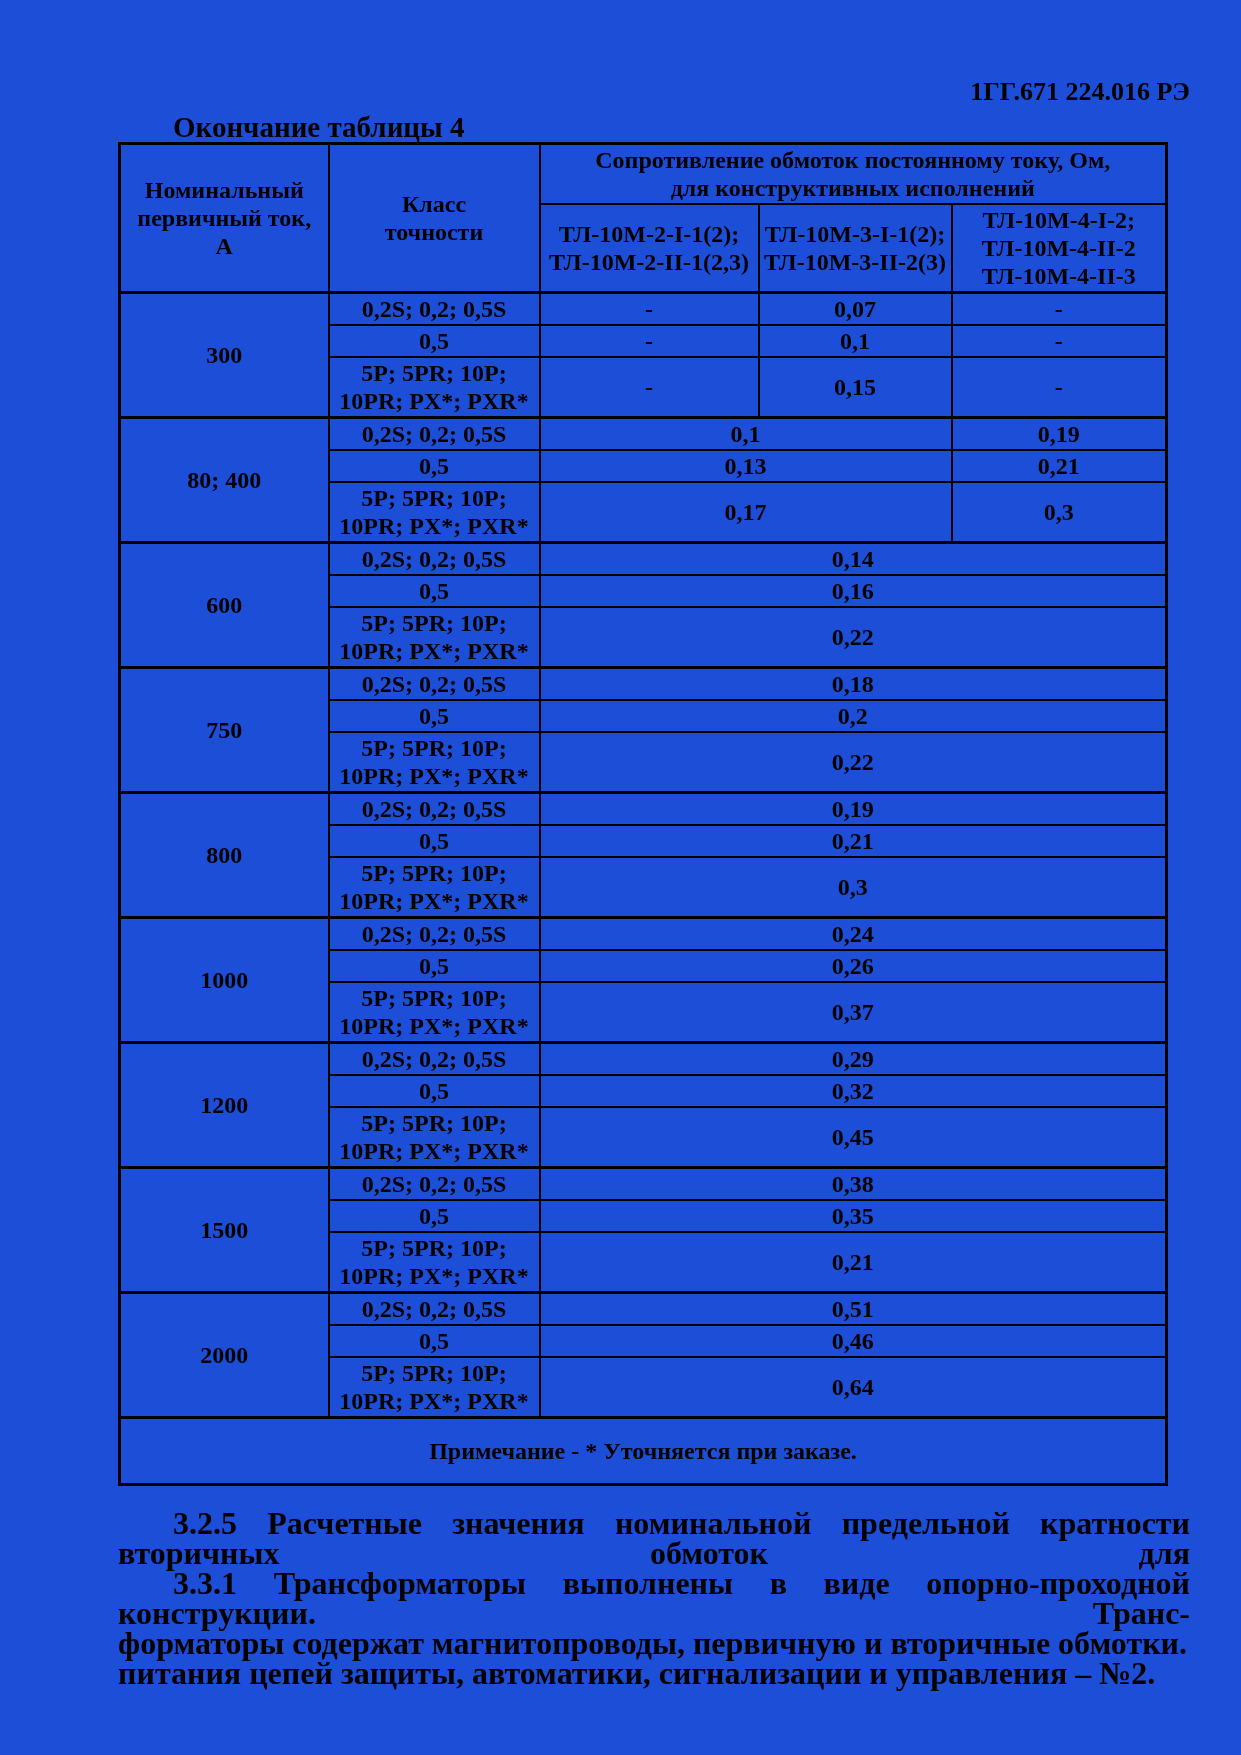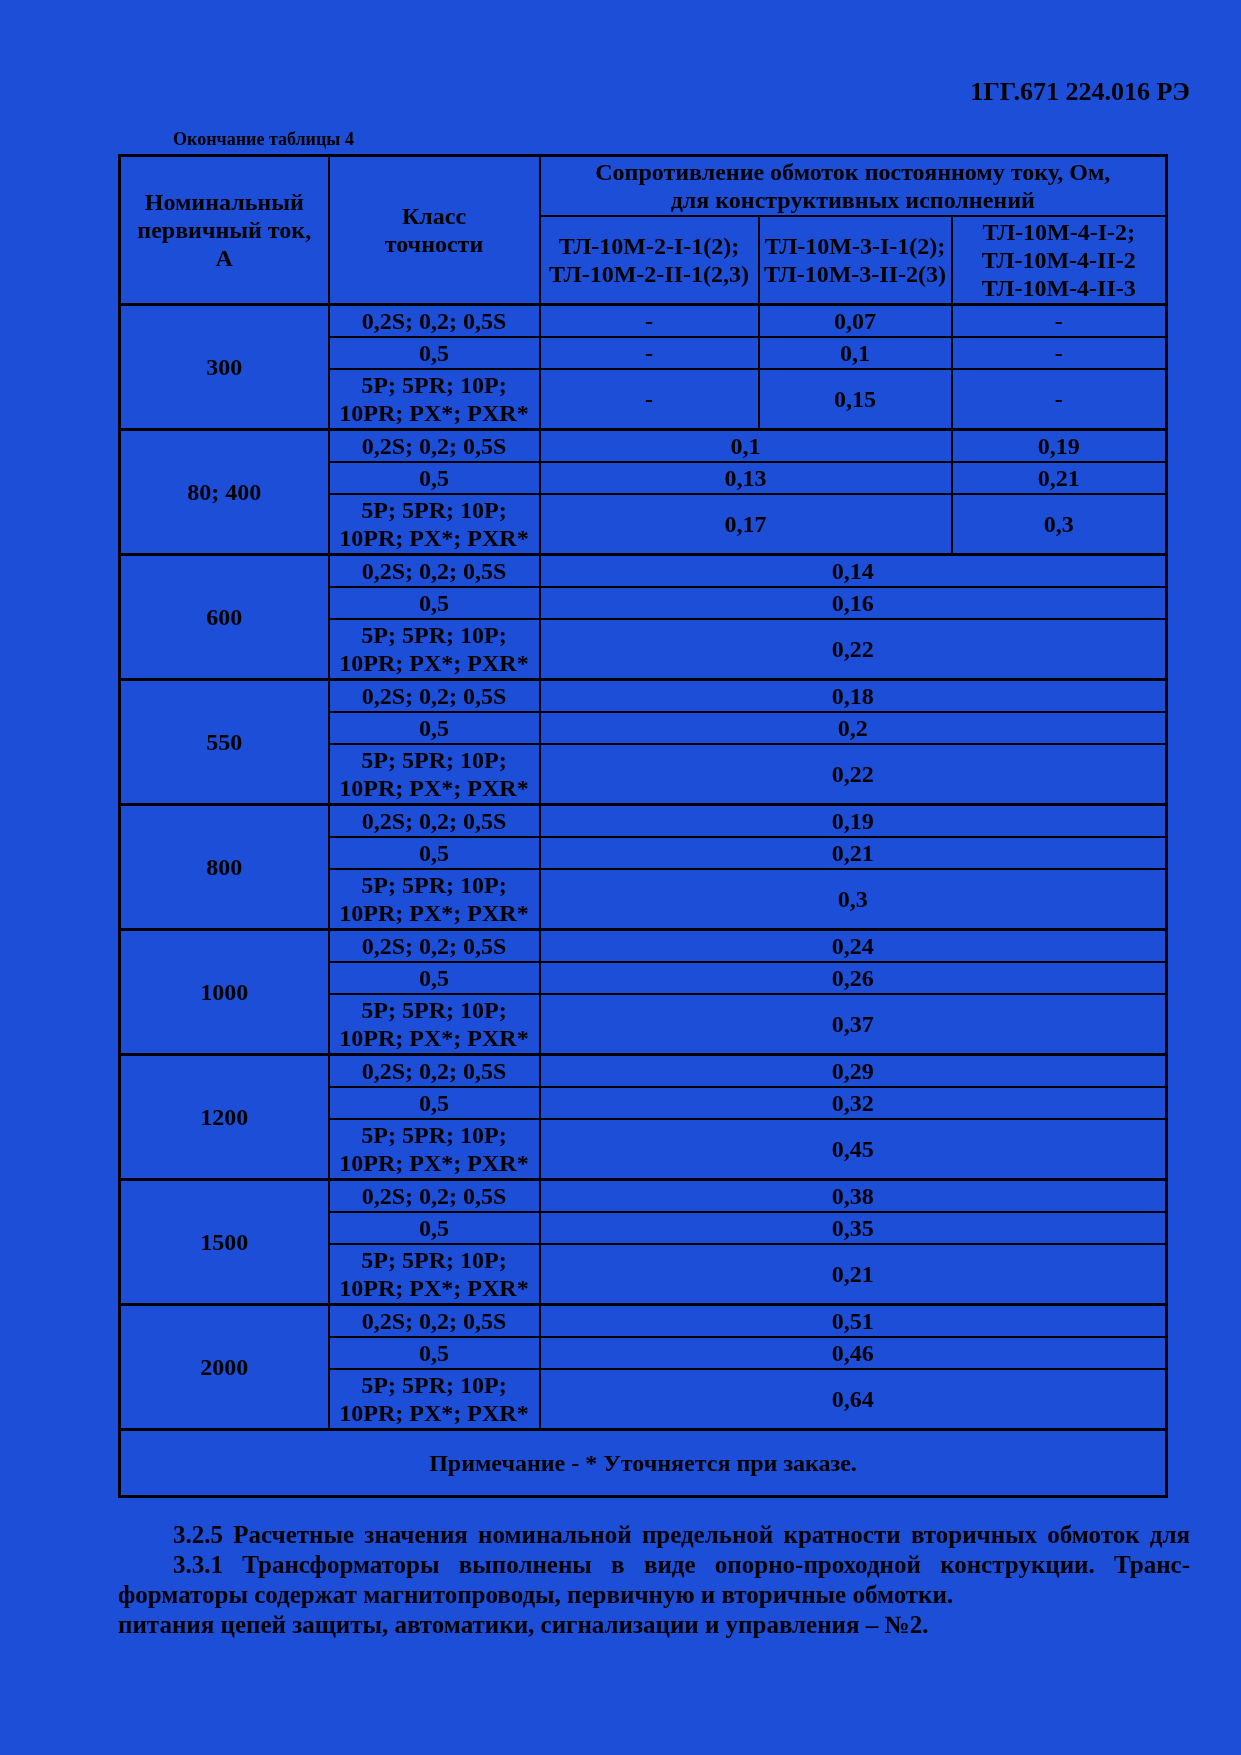--- a/index.html
+++ b/index.html
@@ -22,22 +22,22 @@
     width: 1072px;
   }
   .doc-number {
     margin-top: 78px;
     font-size: 26px;
     line-height: 28px;
     text-align: right;
     white-space: nowrap;
   }
   .table-caption {
-    margin-top: 18px;
-    font-size: 18px;
+    margin-top: 6px;
+    font-size: 29px;
     line-height: 30px;
     text-indent: 55px;
     white-space: nowrap;
   }
   table.res-table {
     border-collapse: collapse;
     table-layout: fixed;
     width: 1047px;
     border: 3px solid #000;
     margin-top: 0px;
@@ -59,21 +59,21 @@
   td.prot { line-height: 27px; }
   td.note-cell {
     height: 62px;
     text-align: left;
     vertical-align: bottom;
     font-size: 25px;
     padding: 2px 6px 4px 6px;
   }
   .body-text { margin-top: 22px; }
   .ln {
-    font-size: 25px;
+    font-size: 32px;
     line-height: 30px;
     text-align: left;
   }
   .ln.ind { text-indent: 55px; }
   .ln.j {
     text-align: justify;
     text-align-last: justify;
   }
 </style>
 </head>
@@ -163,21 +163,21 @@
           <td>0,5</td>
           <td colspan="3">0,16</td>
         </tr>
         <tr>
           <td class="pre prot">5P; 5PR; 10P;
 10PR; PX*; PXR*</td>
           <td colspan="3">0,22</td>
         </tr>
 
         <tr class="bs">
-          <td rowspan="3">550</td>
+          <td rowspan="3">750</td>
           <td>0,2S; 0,2; 0,5S</td>
           <td colspan="3">0,18</td>
         </tr>
         <tr>
           <td>0,5</td>
           <td colspan="3">0,2</td>
         </tr>
         <tr>
           <td class="pre prot">5P; 5PR; 10P;
 10PR; PX*; PXR*</td>

